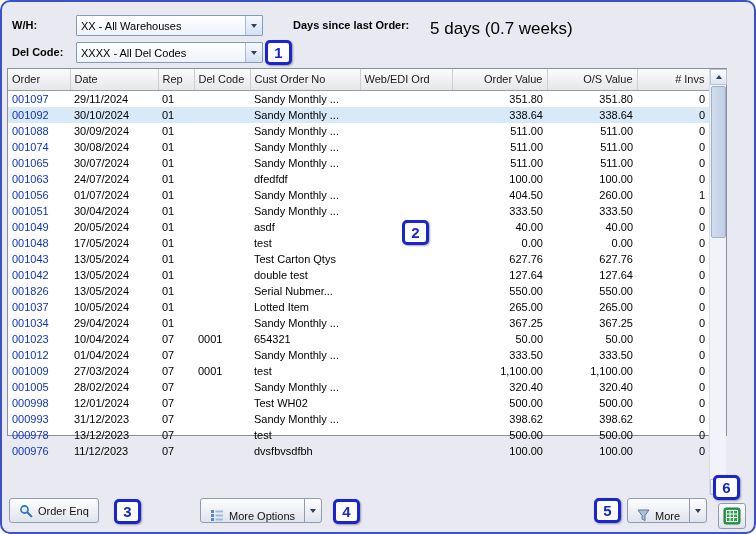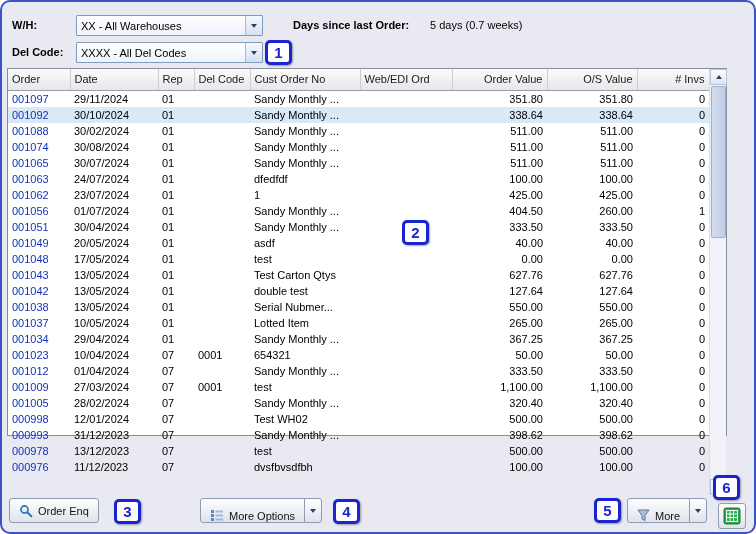--- a/index.html
+++ b/index.html
@@ -7,21 +7,21 @@
   .window {
     position:relative; width:756px; height:534px;
     background:#e9eaf1; border:2px solid #3c52c8; border-radius:10px;
     overflow:hidden; font-size:11px; color:#000;
   }
   
   .lbl { position:absolute; font-weight:bold; font-size:11px; white-space:nowrap; }
   .wh-lbl   { left:10px;  top:17px; }
   .del-lbl  { left:10px;  top:44px; }
   .days-lbl { left:291px; top:17px; }
-  .days-val { position:absolute; left:428px; top:17px; font-size:11px; white-space:nowrap; }
+  .days-val { position:absolute; left:428px; top:17px; font-size:17px; white-space:nowrap; }
   .combo {
     position:absolute; width:187px; height:21px;
     border:1px solid #7f9db9; background:linear-gradient(#ffffff,#eef2fb);
     display:flex; align-items:center; border-radius:1px;gap:48px;
   }
   .wh-combo  { left:74px; top:13px; }
   .del-combo { left:74px; top:40px; }
   .combo-text { flex:1; padding-left:4px; white-space:nowrap; overflow:hidden; }
   .combo-btn {
     width:17px; height:100%; display:flex; align-items:center; justify-content:center;
@@ -158,21 +158,21 @@
     <td class="c-rep">01</td>
     <td class="c-del"></td>
     <td class="c-cust">Sandy Monthly ...</td>
     <td class="c-web"></td>
     <td class="num c-oval">338.64</td>
     <td class="num c-osval">338.64</td>
     <td class="num c-invs">0</td>
   </tr>
           <tr class="order-row">
     <td class="c-order">001088</td>
-    <td class="c-date">30/02/2024</td>
+    <td class="c-date">30/09/2024</td>
     <td class="c-rep">01</td>
     <td class="c-del"></td>
     <td class="c-cust">Sandy Monthly ...</td>
     <td class="c-web"></td>
     <td class="num c-oval">511.00</td>
     <td class="num c-osval">511.00</td>
     <td class="num c-invs">0</td>
   </tr>
           <tr class="order-row">
     <td class="c-order">001074</td>
@@ -198,31 +198,20 @@
   </tr>
           <tr class="order-row">
     <td class="c-order">001063</td>
     <td class="c-date">24/07/2024</td>
     <td class="c-rep">01</td>
     <td class="c-del"></td>
     <td class="c-cust">dfedfdf</td>
     <td class="c-web"></td>
     <td class="num c-oval">100.00</td>
     <td class="num c-osval">100.00</td>
-    <td class="num c-invs">0</td>
-  </tr>
-          <tr class="order-row">
-    <td class="c-order">001062</td>
-    <td class="c-date">23/07/2024</td>
-    <td class="c-rep">01</td>
-    <td class="c-del"></td>
-    <td class="c-cust">1</td>
-    <td class="c-web"></td>
-    <td class="num c-oval">425.00</td>
-    <td class="num c-osval">425.00</td>
     <td class="num c-invs">0</td>
   </tr>
           <tr class="order-row">
     <td class="c-order">001056</td>
     <td class="c-date">01/07/2024</td>
     <td class="c-rep">01</td>
     <td class="c-del"></td>
     <td class="c-cust">Sandy Monthly ...</td>
     <td class="c-web"></td>
     <td class="num c-oval">404.50</td>
@@ -278,21 +267,21 @@
     <td class="c-date">13/05/2024</td>
     <td class="c-rep">01</td>
     <td class="c-del"></td>
     <td class="c-cust">double test</td>
     <td class="c-web"></td>
     <td class="num c-oval">127.64</td>
     <td class="num c-osval">127.64</td>
     <td class="num c-invs">0</td>
   </tr>
           <tr class="order-row">
-    <td class="c-order">001038</td>
+    <td class="c-order">001826</td>
     <td class="c-date">13/05/2024</td>
     <td class="c-rep">01</td>
     <td class="c-del"></td>
     <td class="c-cust">Serial Nubmer...</td>
     <td class="c-web"></td>
     <td class="num c-oval">550.00</td>
     <td class="num c-osval">550.00</td>
     <td class="num c-invs">0</td>
   </tr>
           <tr class="order-row">

